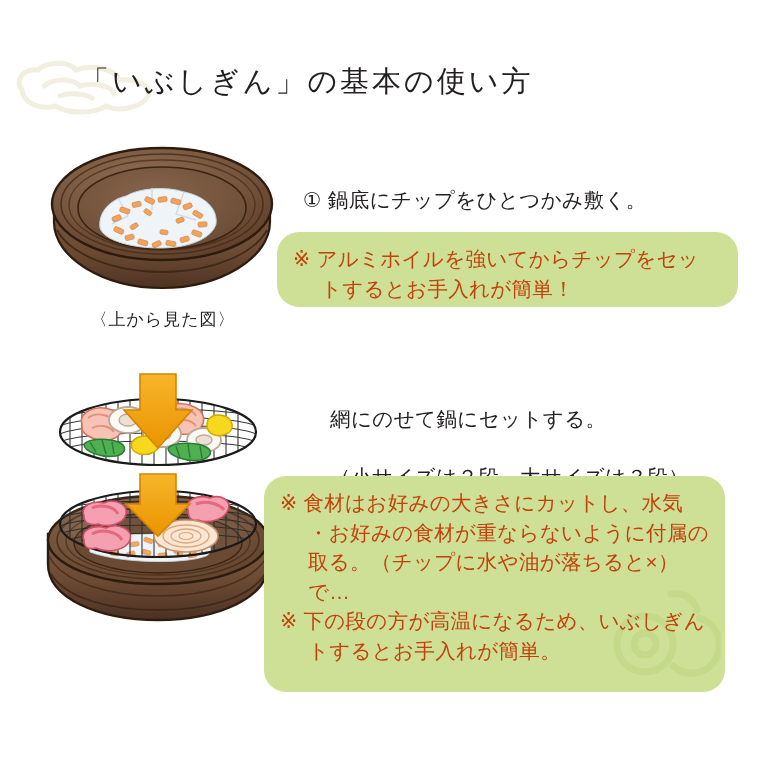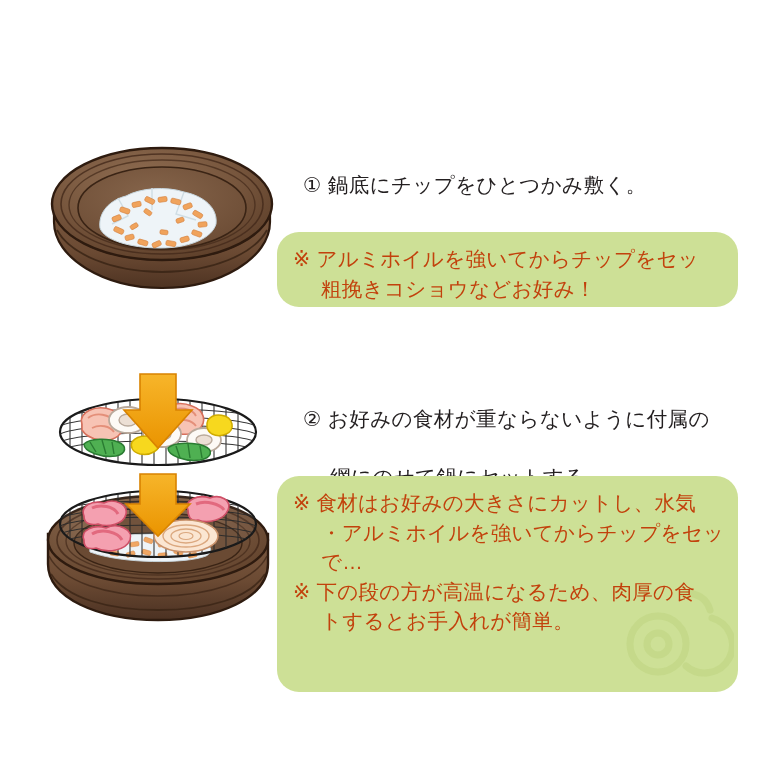--- a/index.html
+++ b/index.html
@@ -59,21 +59,21 @@
 
   
   .instruction {
     position: absolute;
     color: #231f20;
     font-size: 20.5px;
     line-height: 1.42;
     letter-spacing: 0.4px;
     white-space: pre-line;
   }
-  #instruction-1 { left: 303px; top: 141px; width: 450px; }
+  #instruction-1 { left: 303px; top: 156px; width: 450px; }
   #instruction-2 { left: 303px; top: 375px; width: 450px; }
   .instruction .ind { display: block; }
   .instruction .ind.hang { padding-left: 27px; }
 
   
   .callout {
     position: absolute;
     background: #cde096;
     border-radius: 22px;
     color: #c2410c;
@@ -99,40 +99,50 @@
   .callout-line.hang { padding-left: 28px; }
 
   #callout-1 {
     left: 277px; top: 232px;
     width: 461px; height: 75px;
     padding: 12px 14px 0 16px;
   }
   #callout-1 .tail { top: 28px; }
 
   #callout-2 {
-    left: 277px; top: 476px;
+    left: 264px; top: 476px;
     width: 461px; height: 216px;
     padding: 12px 14px 16px 16px;
   }
   #callout-2 .tail { top: 32px; }
 
   #callout-watermark {
     position: absolute;
     right: 4px; bottom: -6px;
     width: 120px; height: 120px;
     z-index: 1;
     opacity: 0.55;
     pointer-events: none;
   }
 </style>
 </head>
 <body>
 
 <div id="page">
 
+  <div id="title-area">
+    <svg id="title-swirl" viewBox="0 0 180 70">
+      <g fill="none" stroke="#f2eee0" stroke-width="5" stroke-linecap="round">
+        <path d="M12 40 C4 30 14 18 28 20 C36 12 58 10 66 20 C80 14 104 18 110 30 C126 28 142 36 138 46 C132 58 108 62 96 56 C84 64 56 64 46 56 C30 60 14 54 12 40 Z"></path>
+        <path d="M34 36 C44 28 62 28 70 36 C84 32 102 36 104 44"></path>
+        <path d="M50 46 C60 42 76 44 82 48"></path>
+      </g>
+    </svg>
+    <div id="page-title">「いぶしぎん」の基本の使い方</div>
+  </div>
 
   <svg class="illus" id="illus-top" viewBox="0 0 230 180">
     <defs>
       <radialGradient id="potBodyG" cx="40%" cy="28%" r="80%">
         <stop offset="0%" stop-color="#8d6b50"></stop>
         <stop offset="55%" stop-color="#77563d"></stop>
         <stop offset="100%" stop-color="#5a3c27"></stop>
       </radialGradient>
       <linearGradient id="potSideG" x1="0" y1="0" x2="0" y2="1">
         <stop offset="0%" stop-color="#7d5b41"></stop>
@@ -177,20 +187,21 @@
       <rect x="90" y="102" width="10" height="5" rx="1.5" transform="rotate(16 95 104)"></rect>
       <rect x="77" y="97" width="9" height="5" rx="1.5" transform="rotate(-14 81 99)"></rect>
       <rect x="66" y="90" width="10" height="5" rx="1.5" transform="rotate(24 71 92)"></rect>
       <rect x="82" y="86" width="8" height="4.5" rx="1.5" transform="rotate(-30 86 88)"></rect>
       <rect x="96" y="72" width="8" height="4.5" rx="1.5" transform="rotate(34 100 74)"></rect>
       <rect x="128" y="80" width="8" height="4.5" rx="1.5" transform="rotate(-18 132 82)"></rect>
       <rect x="112" y="92" width="8" height="4.5" rx="1.5" transform="rotate(8 116 94)"></rect>
     </g>
   </svg>
 
+  <div id="caption-top-view">〈上から見た図〉</div>
 
   <svg class="illus" id="illus-bottom" viewBox="0 0 272 270">
     <defs>
       <linearGradient id="potSideG2" x1="0" y1="0" x2="0" y2="1">
         <stop offset="0%" stop-color="#7d5b41"></stop>
         <stop offset="55%" stop-color="#6b4a33"></stop>
         <stop offset="100%" stop-color="#4b3122"></stop>
       </linearGradient>
       <radialGradient id="potTopG2" cx="40%" cy="30%" r="80%">
         <stop offset="0%" stop-color="#8d6b50"></stop>
@@ -342,42 +353,42 @@
 
   <div class="instruction" id="instruction-1">
     <span class="ind">① 鍋底にチップをひとつかみ敷く。</span>
     <span class="ind hang">（小サイズは約5g、大サイズは約7g）</span>
   </div>
 
   <div class="callout" id="callout-1">
     <span class="tail"></span>
     <div class="callout-body">
       <span class="callout-line">※ アルミホイルを強いてからチップをセッ</span>
-      <span class="callout-line hang">粗挽きコショウなどお好み！</span>
+      <span class="callout-line hang">トするとお手入れが簡単！</span>
     </div>
   </div>
 
   <div class="instruction" id="instruction-2">
-    <span class="ind">② お好みの食材が重ならないように付属の</span>
     <span class="ind hang">網にのせて鍋にセットする。</span>
     <span class="ind hang">（小サイズは２段、大サイズは３段）</span>
   </div>
 
   <div class="callout" id="callout-2">
     <span class="tail"></span>
     <svg id="callout-watermark" viewBox="0 0 120 120">
       <g fill="none" stroke="#bcd27d" stroke-width="7" opacity="0.85">
         <circle cx="44" cy="66" r="28"></circle>
         <circle cx="44" cy="66" r="11"></circle>
         <path d="M98 40 A28 28 0 1 1 72 88" stroke-linecap="round"></path>
         <path d="M70 16 A22 22 0 0 1 96 32" stroke-linecap="round"></path>
       </g>
     </svg>
     <div class="callout-body">
       <span class="callout-line">※ 食材はお好みの大きさにカットし、水気</span>
-      <span class="callout-line hang">・アルミホイルを強いてからチップをセッ</span>
+      <span class="callout-line hang">・お好みの食材が重ならないように付属の</span>
+      <span class="callout-line hang">取る。（チップに水や油が落ちると×）</span>
       <span class="callout-line hang">で…</span>
-      <span class="callout-line">※ 下の段の方が高温になるため、肉厚の食</span>
+      <span class="callout-line">※ 下の段の方が高温になるため、いぶしぎん</span>
       <span class="callout-line hang">トするとお手入れが簡単。</span>
     </div>
   </div>
 
 </div>
 
 </body></html>

